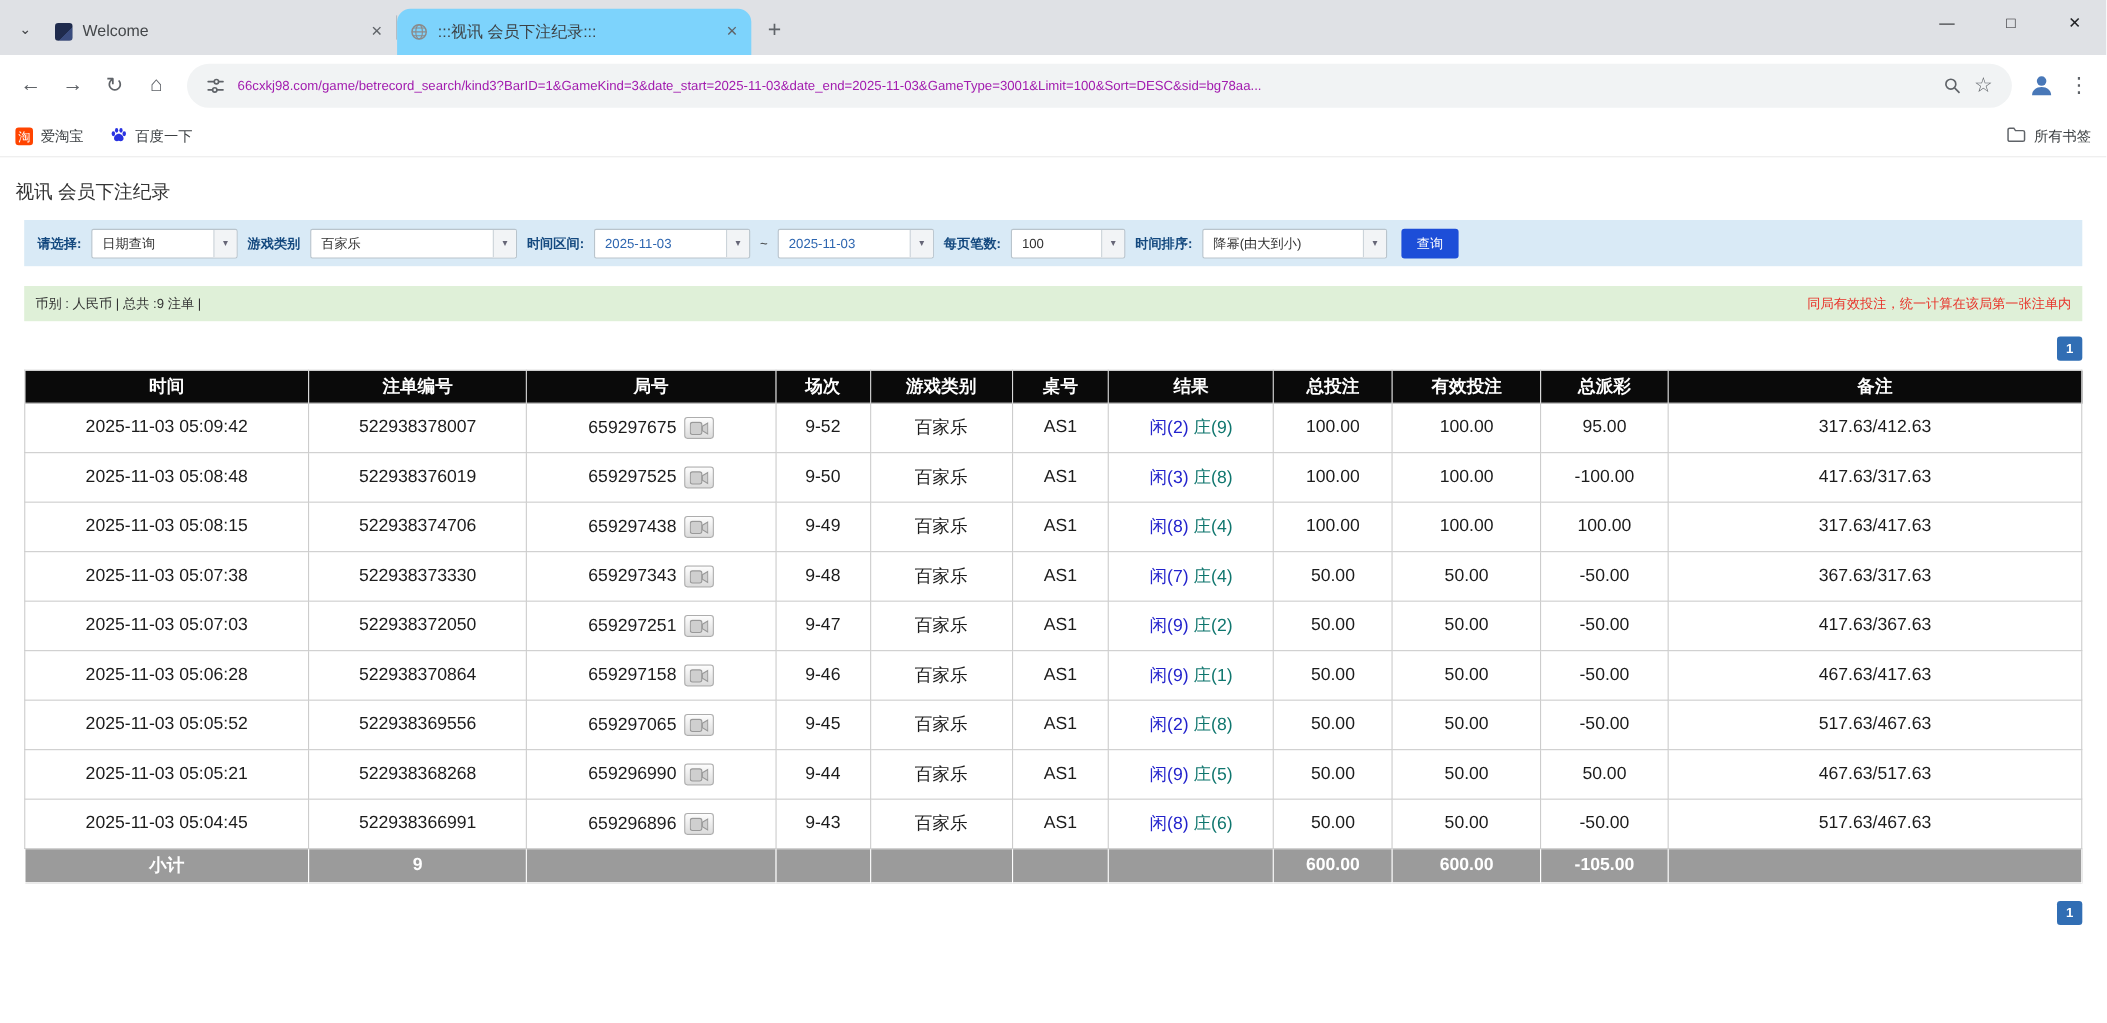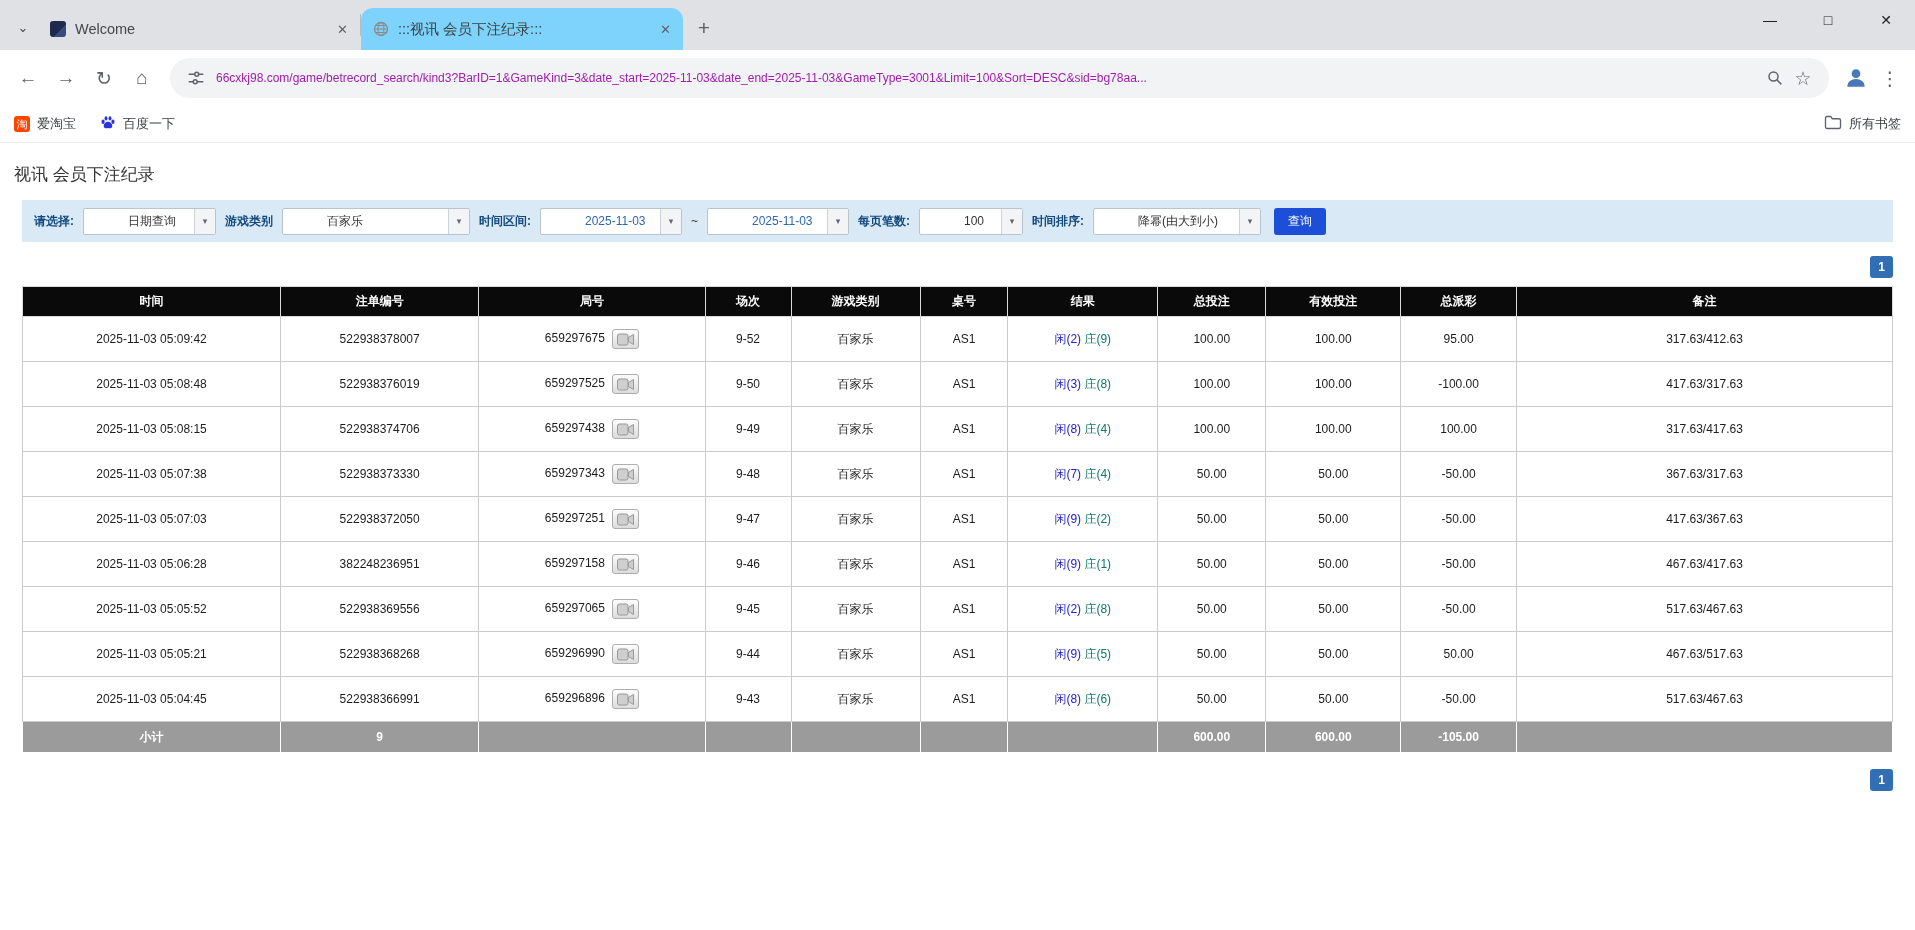--- a/index.html
+++ b/index.html
@@ -35,37 +35,37 @@
   .bookmark { display:flex; align-items:center; gap:7px; margin-right:24px; }
   .taobao-icon { width:16px; height:16px; border-radius:3px; background:#ff4400; color:#fff; font-size:11px; display:flex; align-items:center; justify-content:center; }
   .bookmarks-right { margin-left:auto; display:flex; align-items:flex-end; gap:7px; }
 
   
   .page { background:#fff; }
   .page-title { font-size:17px; font-weight:400; color:#333; margin:20px 14px 14px; }
 
   .filter-bar { margin:0 22px; background:#d9eaf6; height:42px; display:flex; align-items:center; padding:0 12px; gap:9px; font-size:12px; }
   .filter-label { color:#14497f; font-weight:bold; white-space:nowrap;text-align:right; }
-  .combo { background:#fff; border:1px solid #b9c4cc; height:27px; display:flex; align-items:stretch; border-radius:2px; overflow:hidden;padding-left:35px; }
+  .combo { background:#fff; border:1px solid #b9c4cc; height:27px; display:flex; align-items:stretch; border-radius:2px; overflow:hidden; }
   .combo-text { padding:0 9px; font-size:12px; color:#333; display:flex; align-items:center; flex:1; white-space:nowrap; }
   .combo-text.date-val { color:#2e66b0; }
   .combo-btn { width:21px; border-left:1px solid #ccd4da; background:#f2f4f6; display:flex; align-items:center; justify-content:center; color:#667; font-size:9px; }
   .w130{width:133px}.w185{width:188px}.w140{width:142px}.w105{width:104px}.w165{width:168px}
   .tilde { color:#333; }
   .search-btn { background:#1d4ed8; color:#fff; border:none; height:27px; padding:0 14px; font-size:12px; border-radius:3px; margin-left:4px; }
 
   .info-bar { margin:18px 22px 0; background:#dff0d8; height:32px; display:flex; align-items:center; justify-content:space-between; padding:0 10px; font-size:12px; }
   .info-left { color:#333; }
   .info-right { color:#e8332a; }
 
   .pagination-row { margin:14px 22px 8px; display:flex; justify-content:flex-end; }
   .pagination-row.bottom { margin-top:16px; }
   .page-btn { background:#316eb4; color:#fff; font-size:12px; font-weight:bold; min-width:23px; height:22px; display:flex; align-items:center; justify-content:center; border-radius:3px; }
 
-  .records-table { width:calc(100% - 44px); margin:0 22px; border-collapse:collapse; font-size:12px; table-layout:fixed; }
+  .records-table { width:calc(100% - 44px); margin:0 22px; border-collapse:collapse; font-size:16px; table-layout:fixed; }
   .records-table th { background:#0a0a0a; color:#fff; font-weight:bold; height:30px; border:1px solid #d9d9d9; text-align:center; }
   .records-table tbody td { height:45px; background:#fff; border:1px solid #ccc; text-align:center; color:#1c1c1c; }
   .records-table tfoot td { background:#9b9b9b; color:#fff; font-weight:bold; height:31px; border:1px solid #fff; text-align:center; }
   .records-table tfoot tr.total-row td { border-top:3px solid #fff; }
   .val-blue { color:#337ab7; }
   .val-red { color:#e60000; }
   .footer-red { color:#e60000; }
   .res-player { color:#2222cc; }
   .res-banker { color:#0f766e;margin-top:10px; }
   .cam-btn { display:inline-flex; align-items:center; justify-content:center; width:27px; height:20px; margin-left:7px; background:linear-gradient(#fdfdfd,#dcdcdc); border:1px solid #adadad; border-radius:3px; vertical-align:middle; }
@@ -201,20 +201,24 @@
 
     <span class="filter-label">时间排序:</span>
     <div class="combo w165">
       <span class="combo-text">降幂(由大到小)</span>
       <span class="combo-btn">▾</span>
     </div>
 
     <button class="search-btn">查询</button>
   </div>
 
+  <div class="info-bar">
+    <span class="info-left">币别 : 人民币 | 总共 :9 注单 |</span>
+    <span class="info-right">同局有效投注，统一计算在该局第一张注单内</span>
+  </div>
 
   <div class="pagination-row">
     <div class="page-btn">1</div>
   </div>
 
   <table class="records-table">
     <colgroup>
       <col style="width:13.8%">
         <col style="width:10.6%">
         <col style="width:12.1%">
@@ -328,21 +332,21 @@
           <td>百家乐</td>
           <td>AS1</td>
           <td><span class="res-player">闲(9)</span> <span class="res-banker">庄(2)</span></td>
           <td class="val-blue">50.00</td>
           <td>50.00</td>
           <td class="val-red">-50.00</td>
           <td>417.63/367.63</td>
         </tr>
         <tr>
           <td>2025-11-03 05:06:28</td>
-          <td>382248236951</td>
+          <td>522938370864</td>
           <td><span>659297158</span><span class="cam-btn">
               <svg width="17" height="13" viewBox="0 0 17 13">
                 <rect x="0.5" y="1" width="10.5" height="11" rx="2" fill="#cfcfcf" stroke="#999"></rect>
                 <path d="M11.5 4.5L16.5 1.5v10l-5-3z" fill="#cfcfcf" stroke="#999"></path>
               </svg>
             </span></td>
           <td>9-46</td>
           <td>百家乐</td>
           <td>AS1</td>
           <td><span class="res-player">闲(9)</span> <span class="res-banker">庄(1)</span></td>

